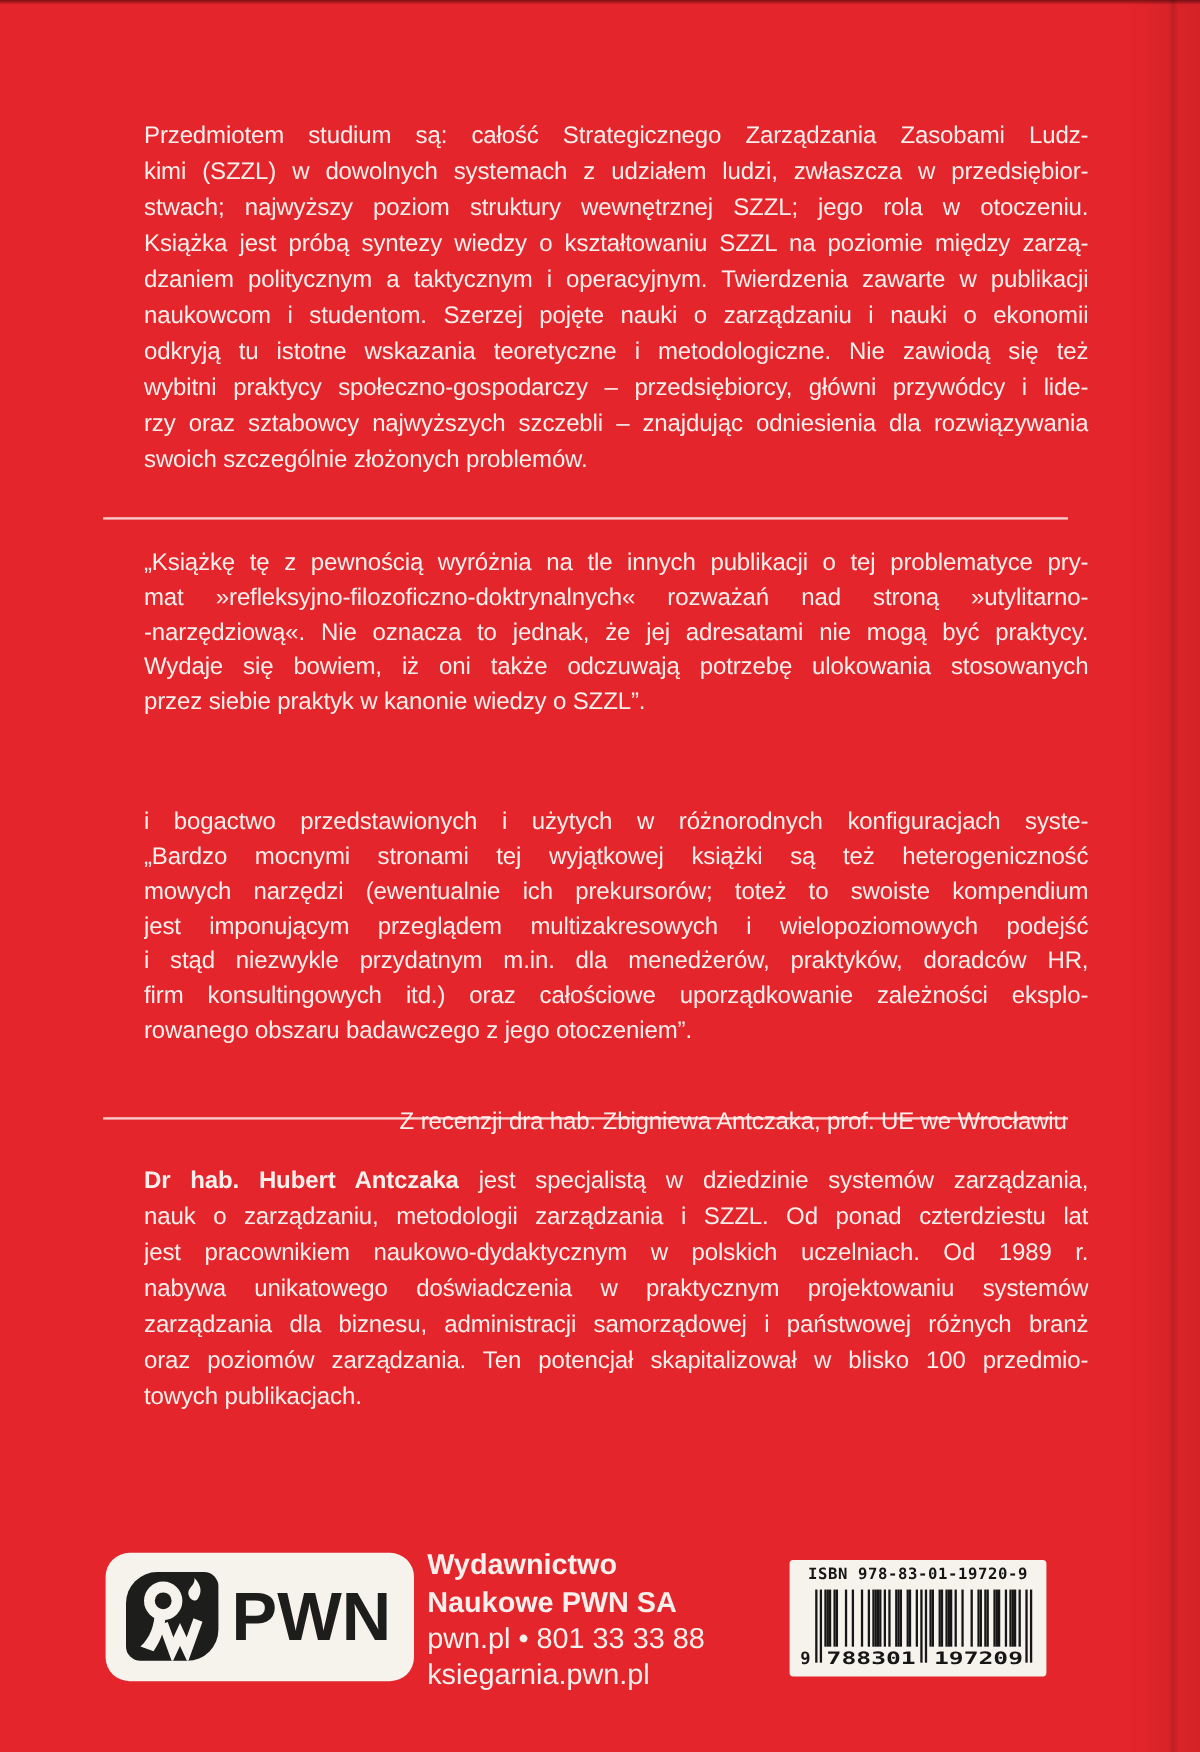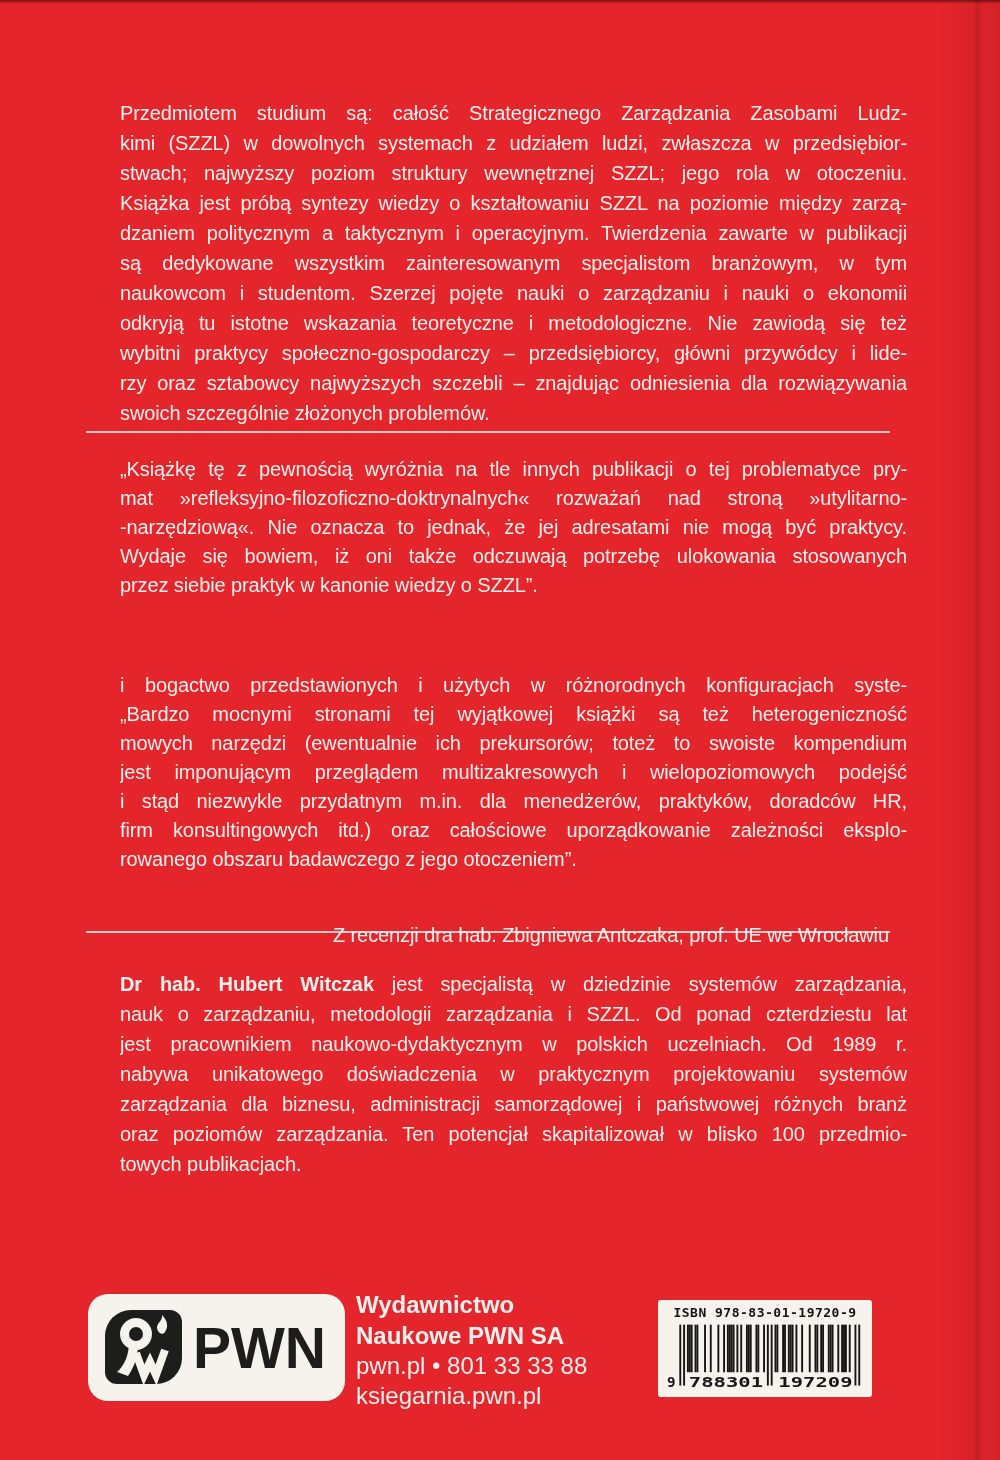--- a/index.html
+++ b/index.html
@@ -60,21 +60,20 @@
 <div class="cover">
   <div class="edge-top"></div>
   <div class="spine-shadow"></div>
 
   <div class="block" style="top:98px">
       <div class="line">Przedmiotem studium są: całość Strategicznego Zarządzania Zasobami Ludz-</div>
       <div class="line">kimi (SZZL) w dowolnych systemach z udziałem ludzi, zwłaszcza w przedsiębior-</div>
       <div class="line">stwach; najwyższy poziom struktury wewnętrznej SZZL; jego rola w otoczeniu.</div>
       <div class="line">Książka jest próbą syntezy wiedzy o kształtowaniu SZZL na poziomie między zarzą-</div>
       <div class="line">dzaniem politycznym a taktycznym i operacyjnym. Twierdzenia zawarte w publikacji</div>
-      <div class="line">są dedykowane wszystkim zainteresowanym specjalistom branżowym, w tym</div>
       <div class="line">naukowcom i studentom. Szerzej pojęte nauki o zarządzaniu i nauki o ekonomii</div>
       <div class="line">odkryją tu istotne wskazania teoretyczne i metodologiczne. Nie zawiodą się też</div>
       <div class="line">wybitni praktycy społeczno-gospodarczy – przedsiębiorcy, główni przywódcy i lide-</div>
       <div class="line">rzy oraz sztabowcy najwyższych szczebli – znajdując odniesienia dla rozwiązywania</div>
       <div class="line final">swoich szczególnie złożonych problemów.</div>
     </div>
 
   <div class="divider" style="top:431px"></div>
 
   <div class="block quote" style="top:455px">
@@ -92,21 +91,21 @@
       <div class="line">jest imponującym przeglądem multizakresowych i wielopoziomowych podejść</div>
       <div class="line">i stąd niezwykle przydatnym m.in. dla menedżerów, praktyków, doradców HR,</div>
       <div class="line">firm konsultingowych itd.) oraz całościowe uporządkowanie zależności eksplo-</div>
       <div class="line final">rowanego obszaru badawczego z jego otoczeniem”.</div>
     </div>
   <div class="quote-attr" style="top:921px">Z recenzji dra hab. Zbigniewa Antczaka, prof. UE we Wrocławiu</div>
 
   <div class="divider" style="top:931px"></div>
 
   <div class="block" style="top:969px">
-    <div class="line"><span class="bold">Dr hab. Hubert Witczak</span><span> jest specjalistą w dziedzinie systemów zarządzania,</span></div>
+    <div class="line"><span class="bold">Dr hab. Hubert Antczaka</span><span> jest specjalistą w dziedzinie systemów zarządzania,</span></div>
     <div>
         <div class="line">nauk o zarządzaniu, metodologii zarządzania i SZZL. Od ponad czterdziestu lat</div>
         <div class="line">jest pracownikiem naukowo-dydaktycznym w polskich uczelniach. Od 1989 r.</div>
         <div class="line">nabywa unikatowego doświadczenia w praktycznym projektowaniu systemów</div>
         <div class="line">zarządzania dla biznesu, administracji samorządowej i państwowej różnych branż</div>
         <div class="line">oraz poziomów zarządzania. Ten potencjał skapitalizował w blisko 100 przedmio-</div>
         <div class="line final">towych publikacjach.</div>
       </div>
   </div>
 

